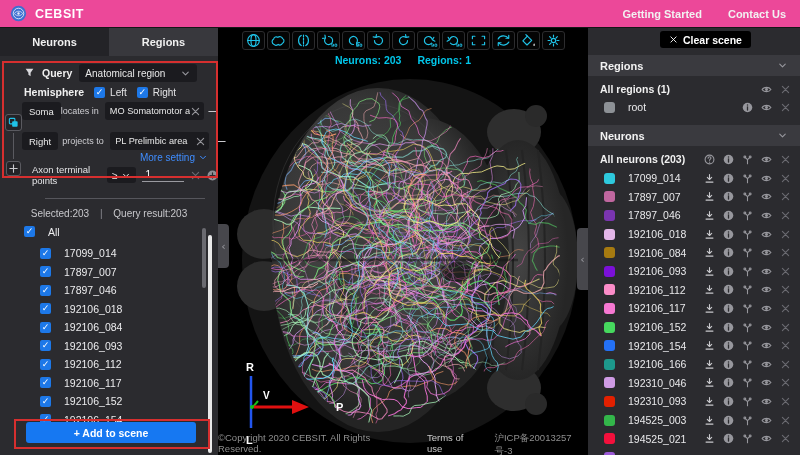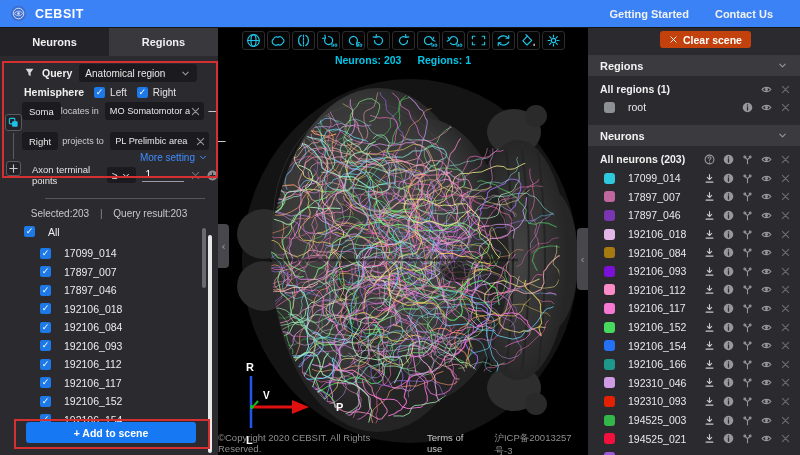--- a/index.html
+++ b/index.html
@@ -1,22 +1,22 @@
 <!DOCTYPE html>
 <html><head>
 <meta charset="utf-8">
 <style>
 *{box-sizing:border-box;margin:0;padding:0}
 html,body{width:800px;height:455px;overflow:hidden}
 body{position:relative;background:#000;font-family:"Liberation Sans",sans-serif;color:#e8e8ea;-webkit-font-smoothing:antialiased}
 
-#hdr{position:absolute;left:0;top:0;width:800px;height:28px;background:#3b82f6;display:flex;align-items:center;border-bottom:1px solid #161617;z-index:30}
+#hdr{position:absolute;left:0;top:0;width:800px;height:28px;background:#ec4899;display:flex;align-items:center;border-bottom:1px solid #161617;z-index:30}
 #hdr .logo{width:17px;height:17px;margin:0 8px 0 10px}
 #hdr .brand{font-size:12.5px;font-weight:bold;letter-spacing:.5px;color:#fff}
-#hdr .nav{margin-left:auto;display:flex;gap:26px;padding-right:27px}
+#hdr .nav{margin-left:auto;display:flex;gap:26px;padding-right:14px}
 #hdr .nav span{font-size:11px;font-weight:bold;color:#f2f2f2;cursor:pointer}
 
 #lp{position:absolute;left:0;top:28px;width:218px;height:427px;background:#2b2b2f;z-index:20}
 #lp .tabs{display:flex;height:28px}
 #lp .tab{flex:1;display:flex;align-items:center;justify-content:center;font-size:11px;font-weight:bold;color:#f0f0f0;cursor:pointer}
 #lp .tab.act{background:#232327}
 #lp .tab.inact{background:#38383d}
 .qrow{position:absolute;display:flex;align-items:center}
 .qlabel{font-size:10.5px;font-weight:bold;color:#f0f0f0}
 .chip{background:#1b1b1f;border-radius:3px;color:#e8e8e8;display:flex;align-items:center}
@@ -55,21 +55,21 @@
 #gizmo{position:absolute;left:16px;top:330px;z-index:6}
 #vfoot{position:absolute;left:0;top:404px;width:370px;display:flex;justify-content:center;gap:14px;font-size:9.5px;z-index:6}
 #vfoot .cop,#vfoot .icp{color:#8f8f8f}
 #vfoot .terms{color:#c9c9c9;border-bottom:1px solid #9a9a9a;cursor:pointer}
 
 .phandle{position:absolute;width:11px;background:#47474c;color:#9a9aa0;display:flex;align-items:center;justify-content:center;font-size:11px;cursor:pointer;z-index:22;font-family:"DejaVu Sans",sans-serif}
 #lph{left:218px;top:224px;height:44px;border-radius:0 4px 4px 0}
 #rph{left:577px;top:228px;height:62px;border-radius:4px 0 0 4px}
 
 #rp{position:absolute;left:588px;top:28px;width:212px;height:427px;background:#2b2b2f;z-index:20;overflow:hidden}
-#clearbtn{position:absolute;left:72px;top:3px;height:17px;padding:0 9px;background:#c2410c;border-radius:3px;display:flex;align-items:center;gap:5px;font-size:10.5px;font-weight:bold;color:#fff;cursor:pointer}
+#clearbtn{position:absolute;left:72px;top:3px;height:17px;padding:0 9px;background:#000000;border-radius:3px;display:flex;align-items:center;gap:5px;font-size:10.5px;font-weight:bold;color:#fff;cursor:pointer}
 .sechdr{position:absolute;left:0;width:212px;height:21px;background:#3a3a3f;display:flex;align-items:center;padding:0 12px;cursor:pointer}
 .sechdr .st{font-size:11px;font-weight:bold;color:#f2f2f2}
 .sechdr .sc{margin-left:auto}
 .allrow{position:absolute;left:0;width:212px;height:18px;display:flex;align-items:center;padding:0 9px 0 12px}
 .allrow .al{font-size:10.5px;font-weight:bold;color:#f0f0f0}
 .rrow{height:18.6px;display:flex;align-items:center;padding:0 9px 0 16px}
 .sw{width:11px;height:11px;border-radius:3px;flex:none;cursor:pointer}
 .rname{font-size:10.5px;color:#e9e9eb;margin-left:13px}
 .acts{margin-left:auto;display:flex;align-items:center;gap:7px}
 .ib{width:12px;height:12px;display:flex;align-items:center;justify-content:center;cursor:pointer}

